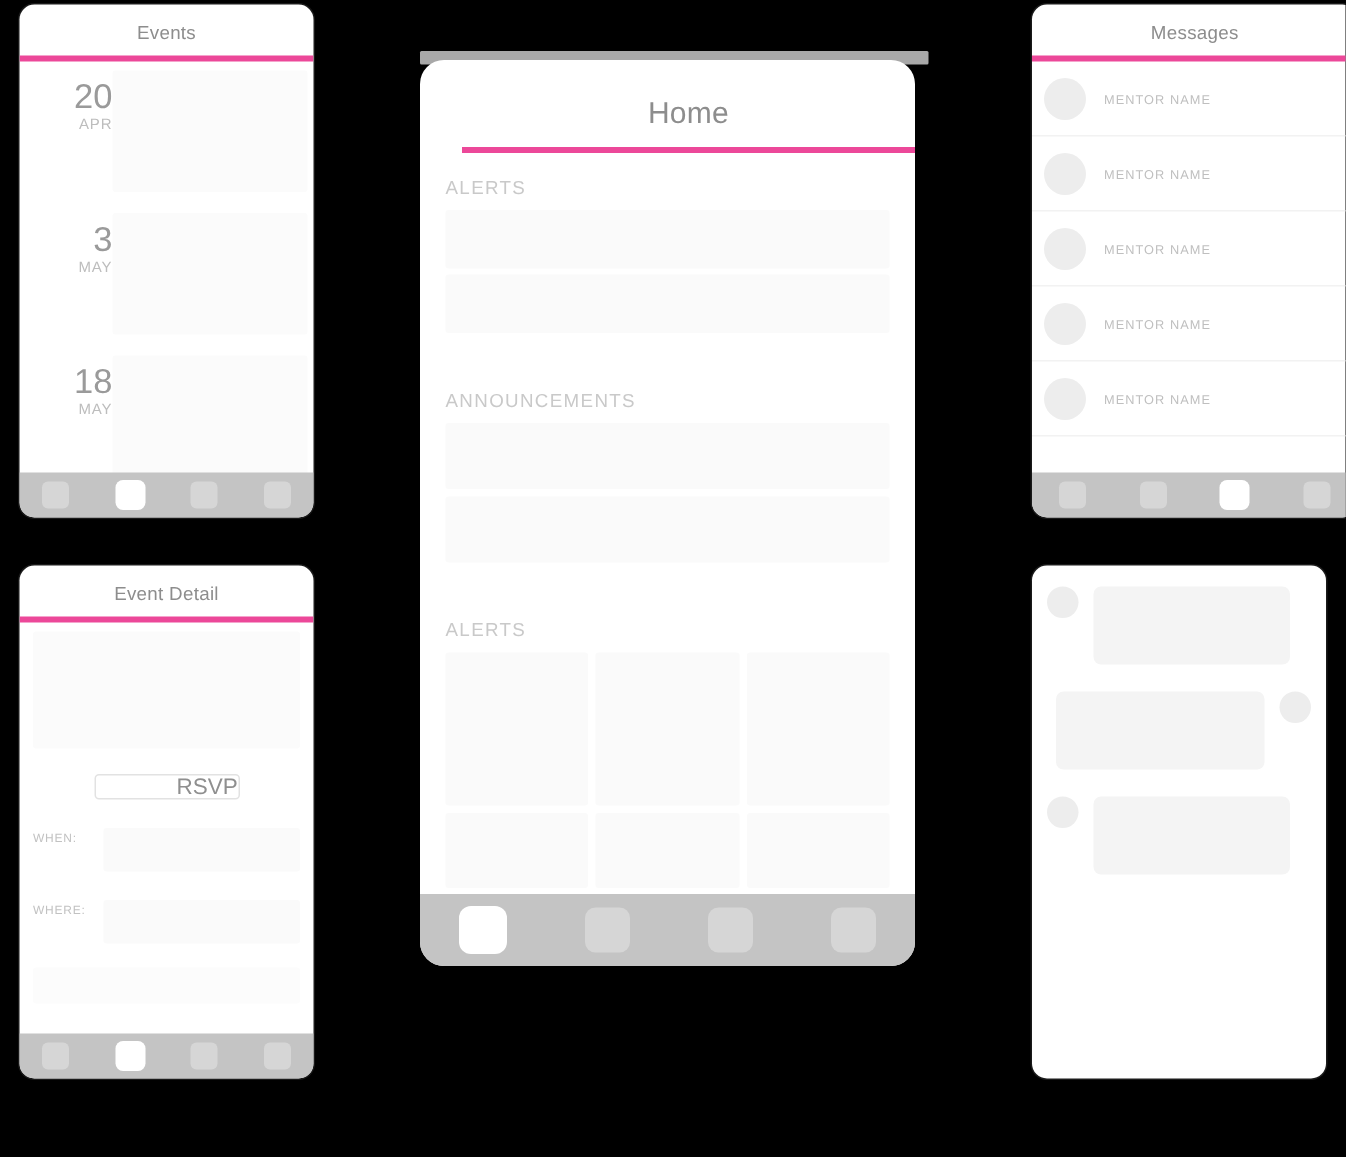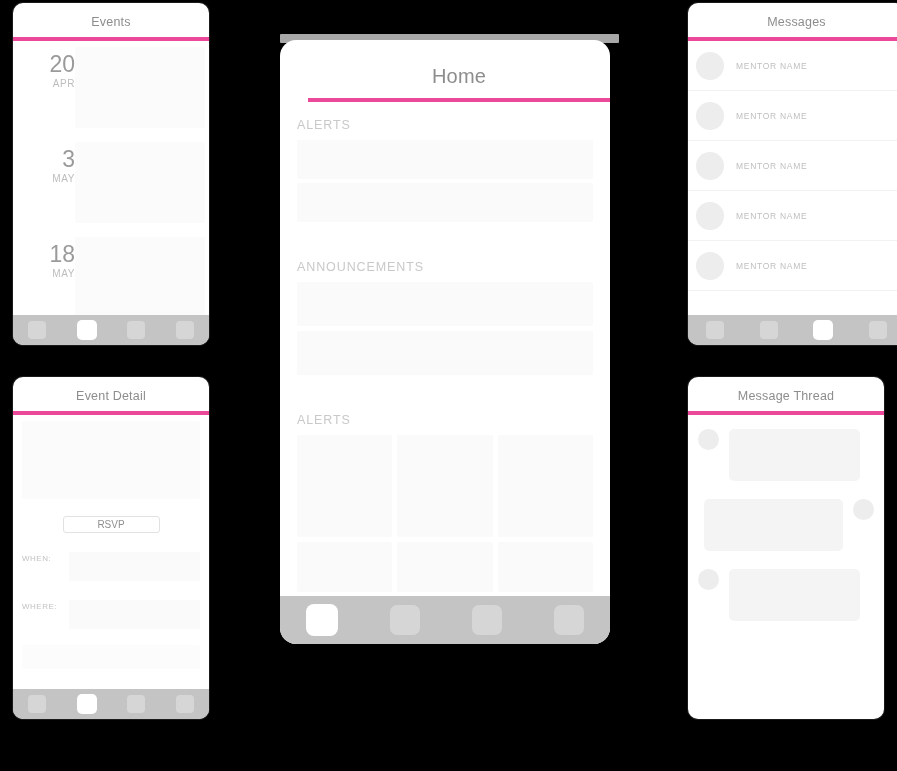--- a/index.html
+++ b/index.html
@@ -120,22 +120,22 @@
     height: 78px;
     background: #fbfbfb;
     border-radius: 2px;
   }
   .rsvp-btn {
     display: block;
     margin: 17px auto 0 auto;
     width: 97px;
     height: 17px;
     line-height: 16px;
-    text-align: center;
-    font-size: 10px;
+    text-align: right;
+    font-size: 15px;
     color: #8f8f8f;
     background: #ffffff;
     border: 1px solid #e2e2e2;
     border-radius: 3px;
     font-family: "Liberation Sans", sans-serif;
     padding: 0;
   }
   .meta-row {
     display: flex;
     align-items: flex-start;
@@ -387,21 +387,20 @@
   </div>
   <div class="tabbar sm">
     <div class="tab-item"></div>
     <div class="tab-item"></div>
     <div class="tab-item active"></div>
     <div class="tab-item"></div>
   </div>
 </div>
 
 <div class="panel small" id="panel-thread">
-  <div class="screen-title sm">Message Thread</div>
   <div class="body-area thread-body">
     <div class="bubble-row left">
       <div class="bubble-avatar"></div>
       <div class="bubble"></div>
     </div>
     <div class="bubble-row right">
       <div class="bubble"></div>
       <div class="bubble-avatar"></div>
     </div>
     <div class="bubble-row left">

